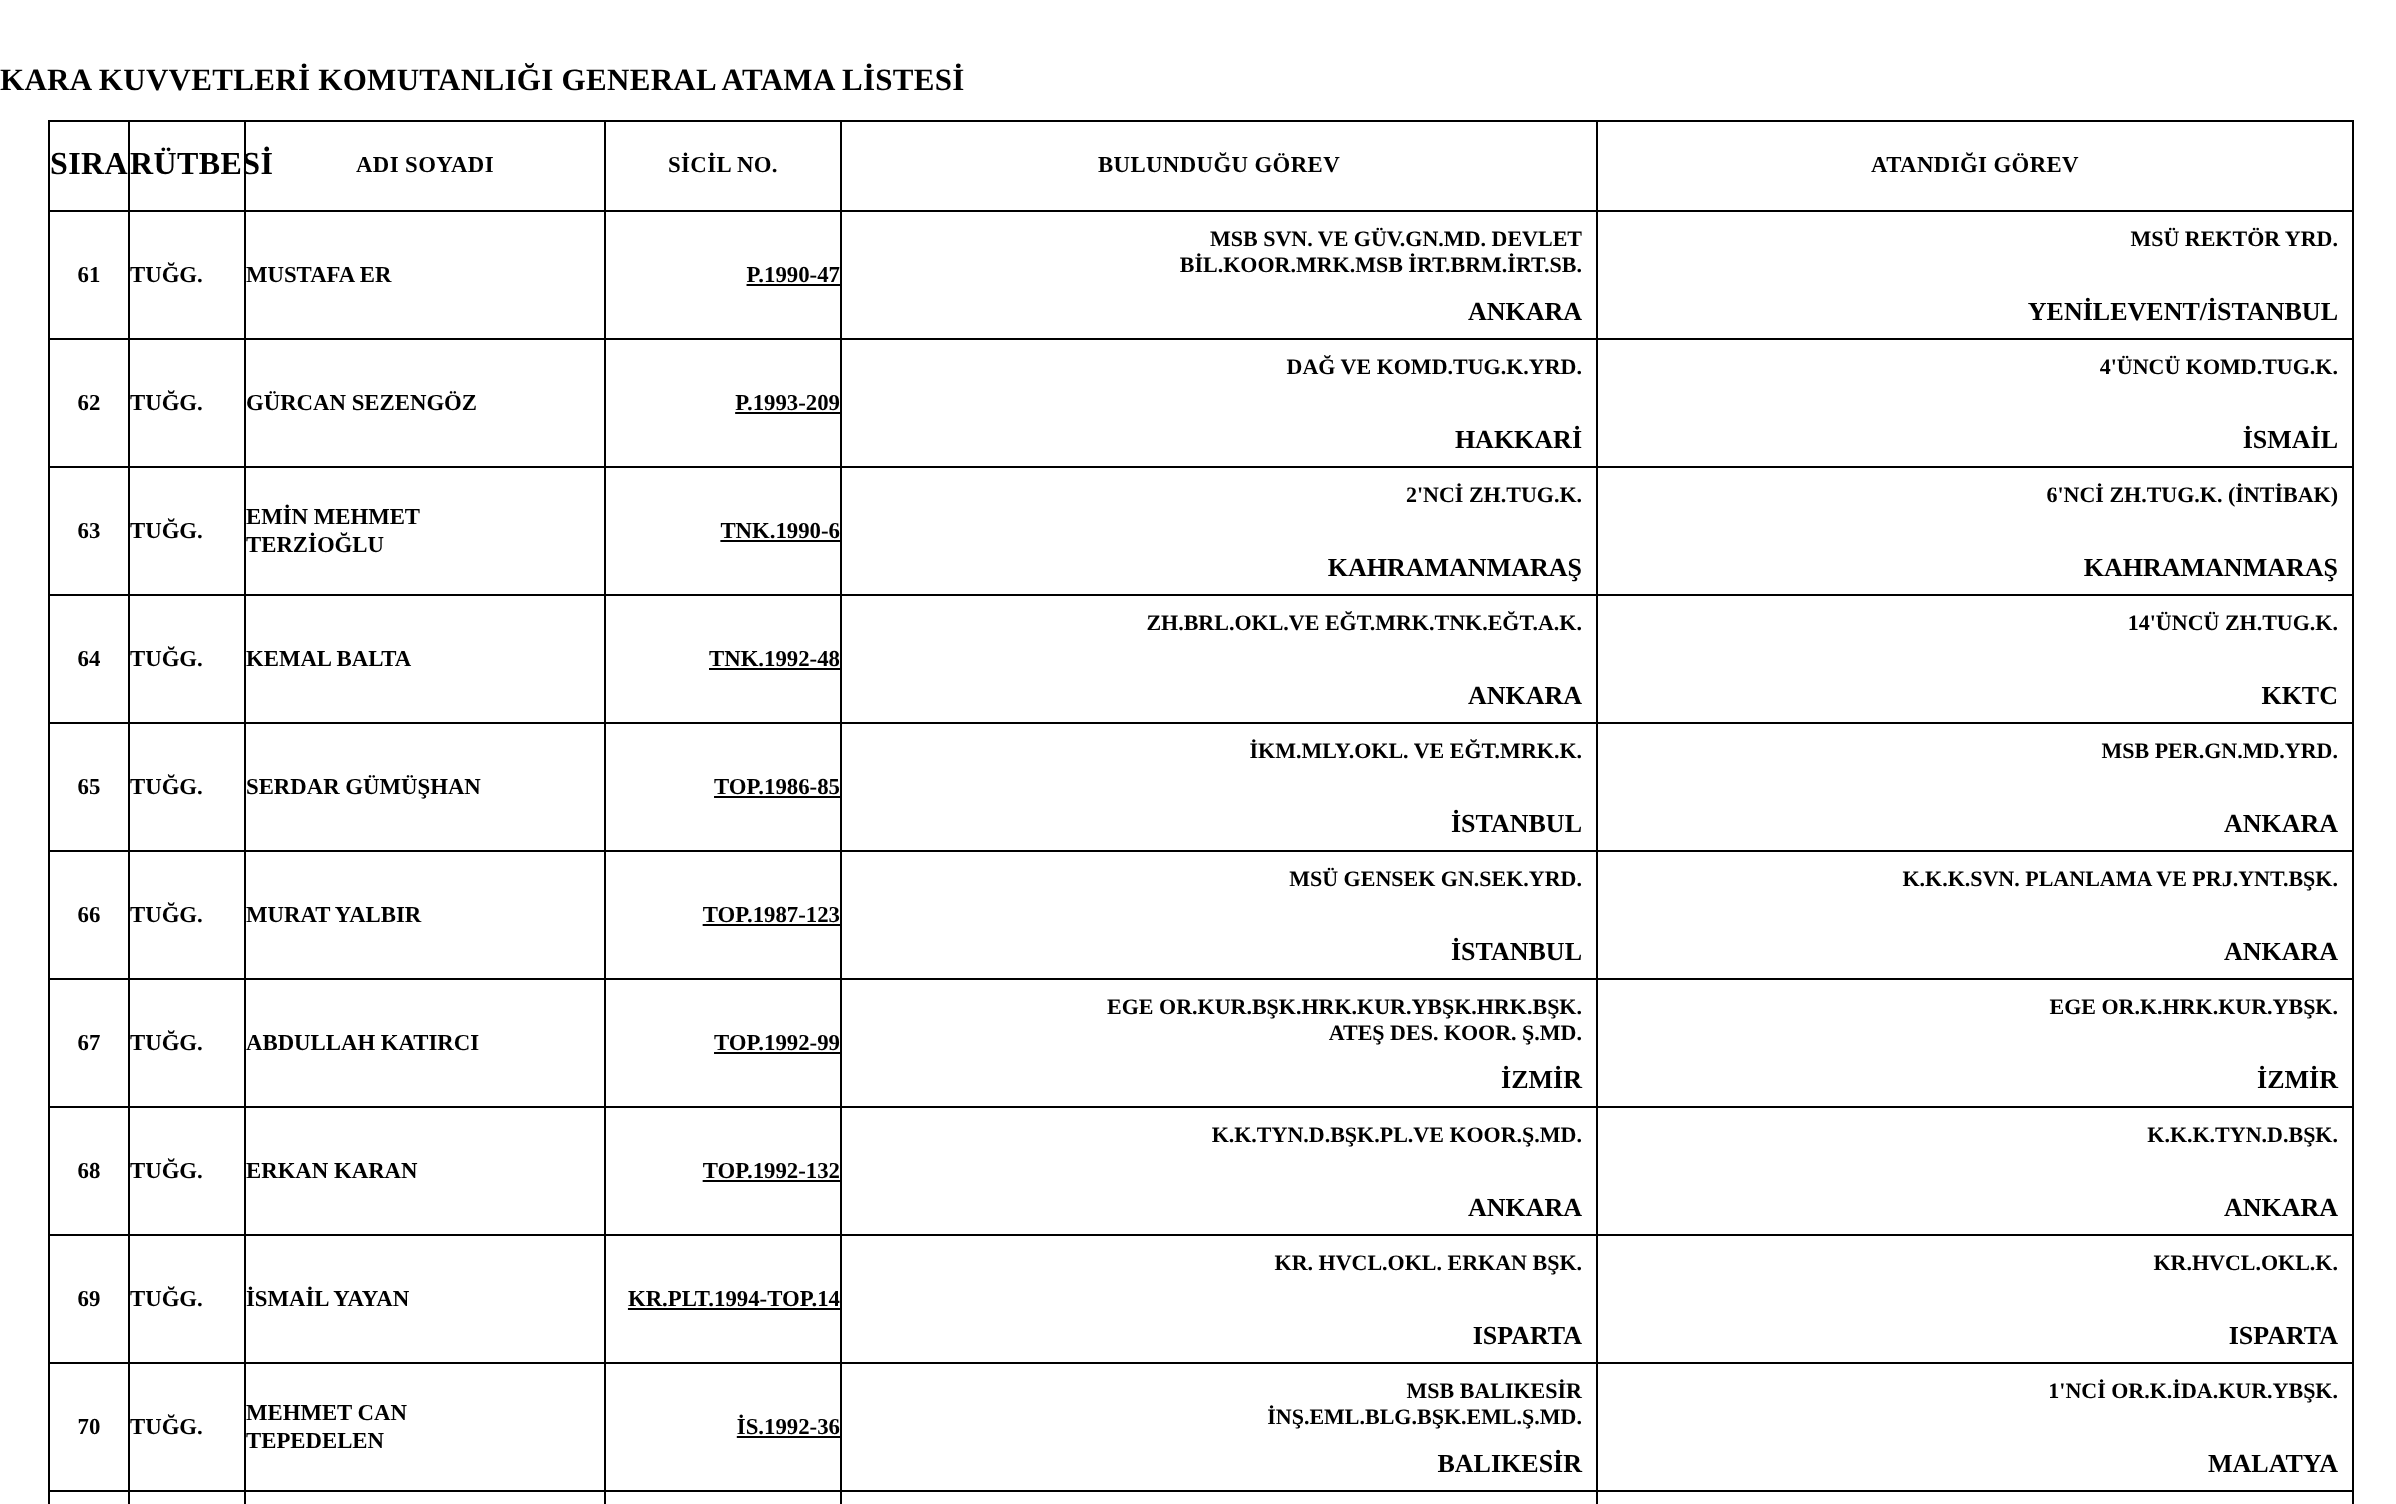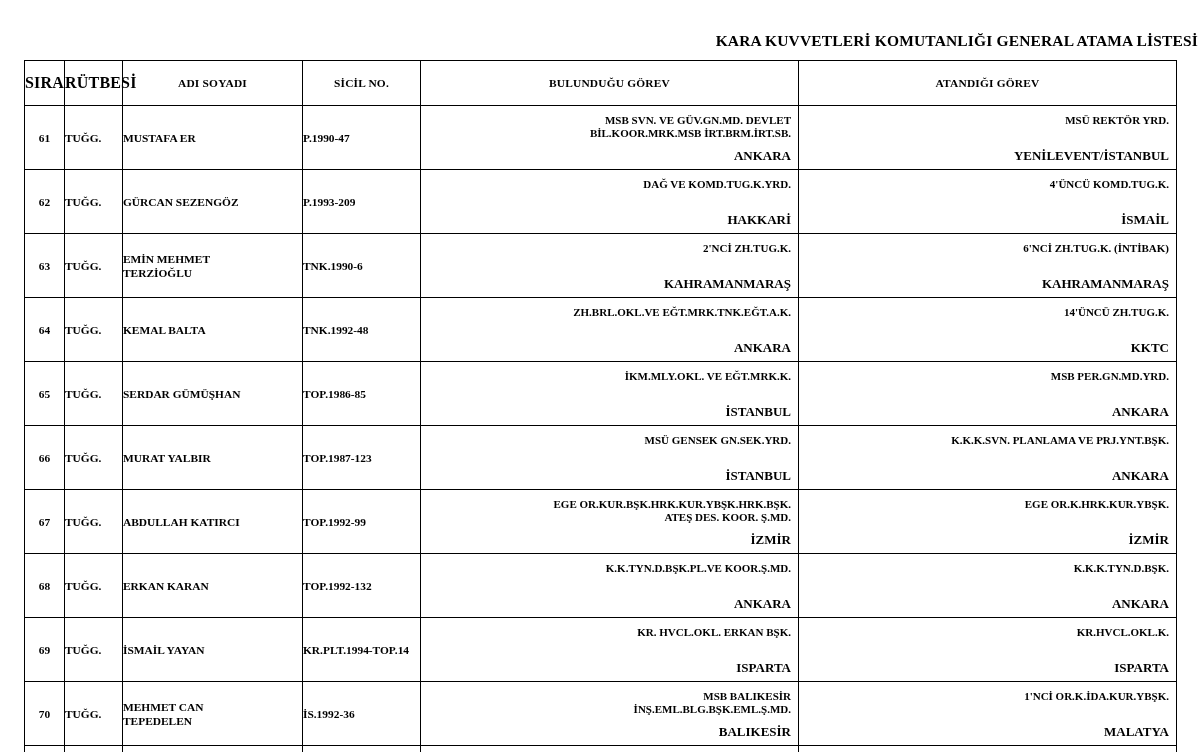--- a/index.html
+++ b/index.html
@@ -19,21 +19,21 @@
     position: relative;
     width: 1198px;
     height: 752px;
     box-sizing: border-box;
   }
   .doc-title {
     position: absolute;
     top: 32px;
     left: 0;
     width: 1198px;
-    text-align: right;
+    text-align: left;
     font-size: 15.5px;
     font-weight: bold;
     letter-spacing: 0.15px;
     white-space: nowrap;
   }
   .table-wrap {
     position: absolute;
     top: 60px;
     left: 24px;
     width: 1152px;
@@ -81,23 +81,24 @@
     padding-left: 7px;
     font-size: 11.6px;
   }
   td.ad {
     text-align: left;
     padding-left: 9px;
     font-size: 11.9px;
     line-height: 14px;
   }
   td.sicil {
-    text-align: left;
+    text-align: right;
     padding-left: 8px;
     font-size: 11.6px;
+    text-decoration: underline;
   }
   td.gorev {
     position: relative;
     vertical-align: top;
     padding: 0;
   }
   .gorev-box {
     position: relative;
     height: 62px;
     padding: 7px 7px 0 7px;

